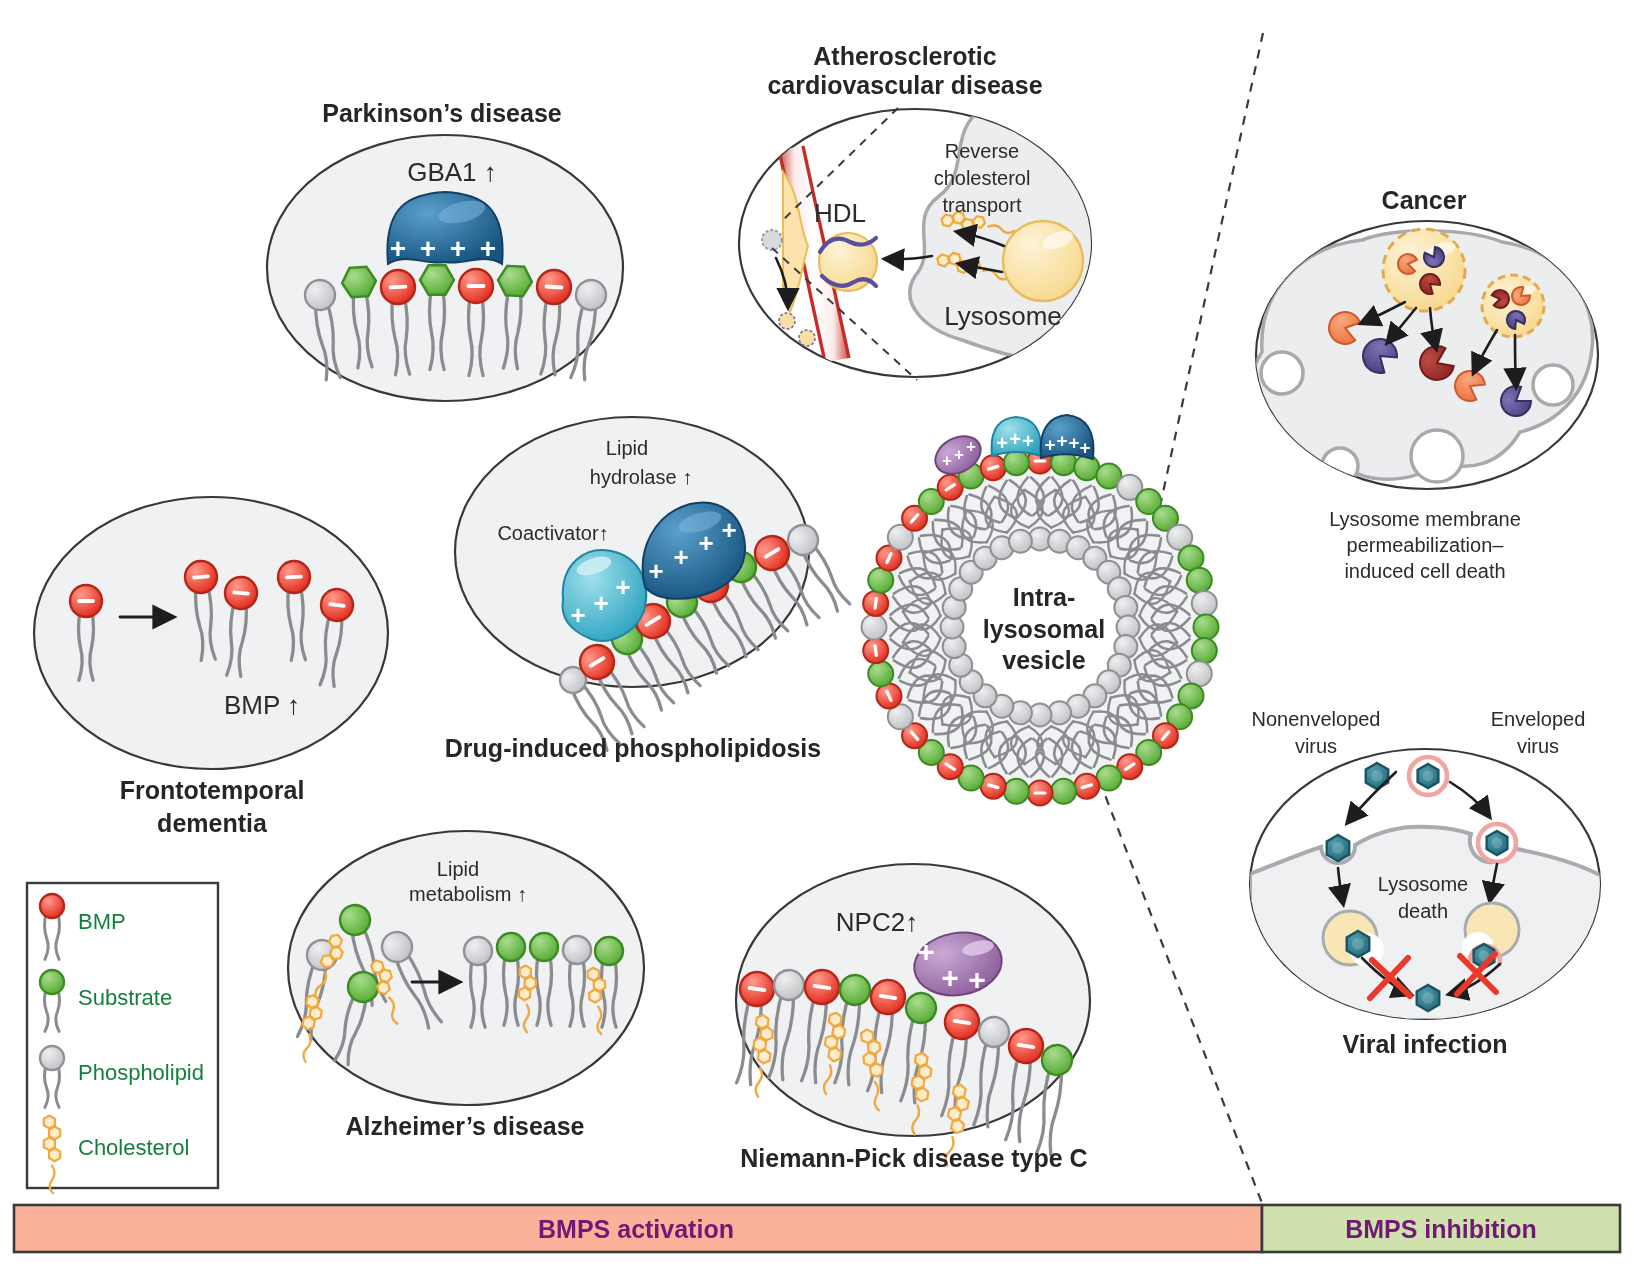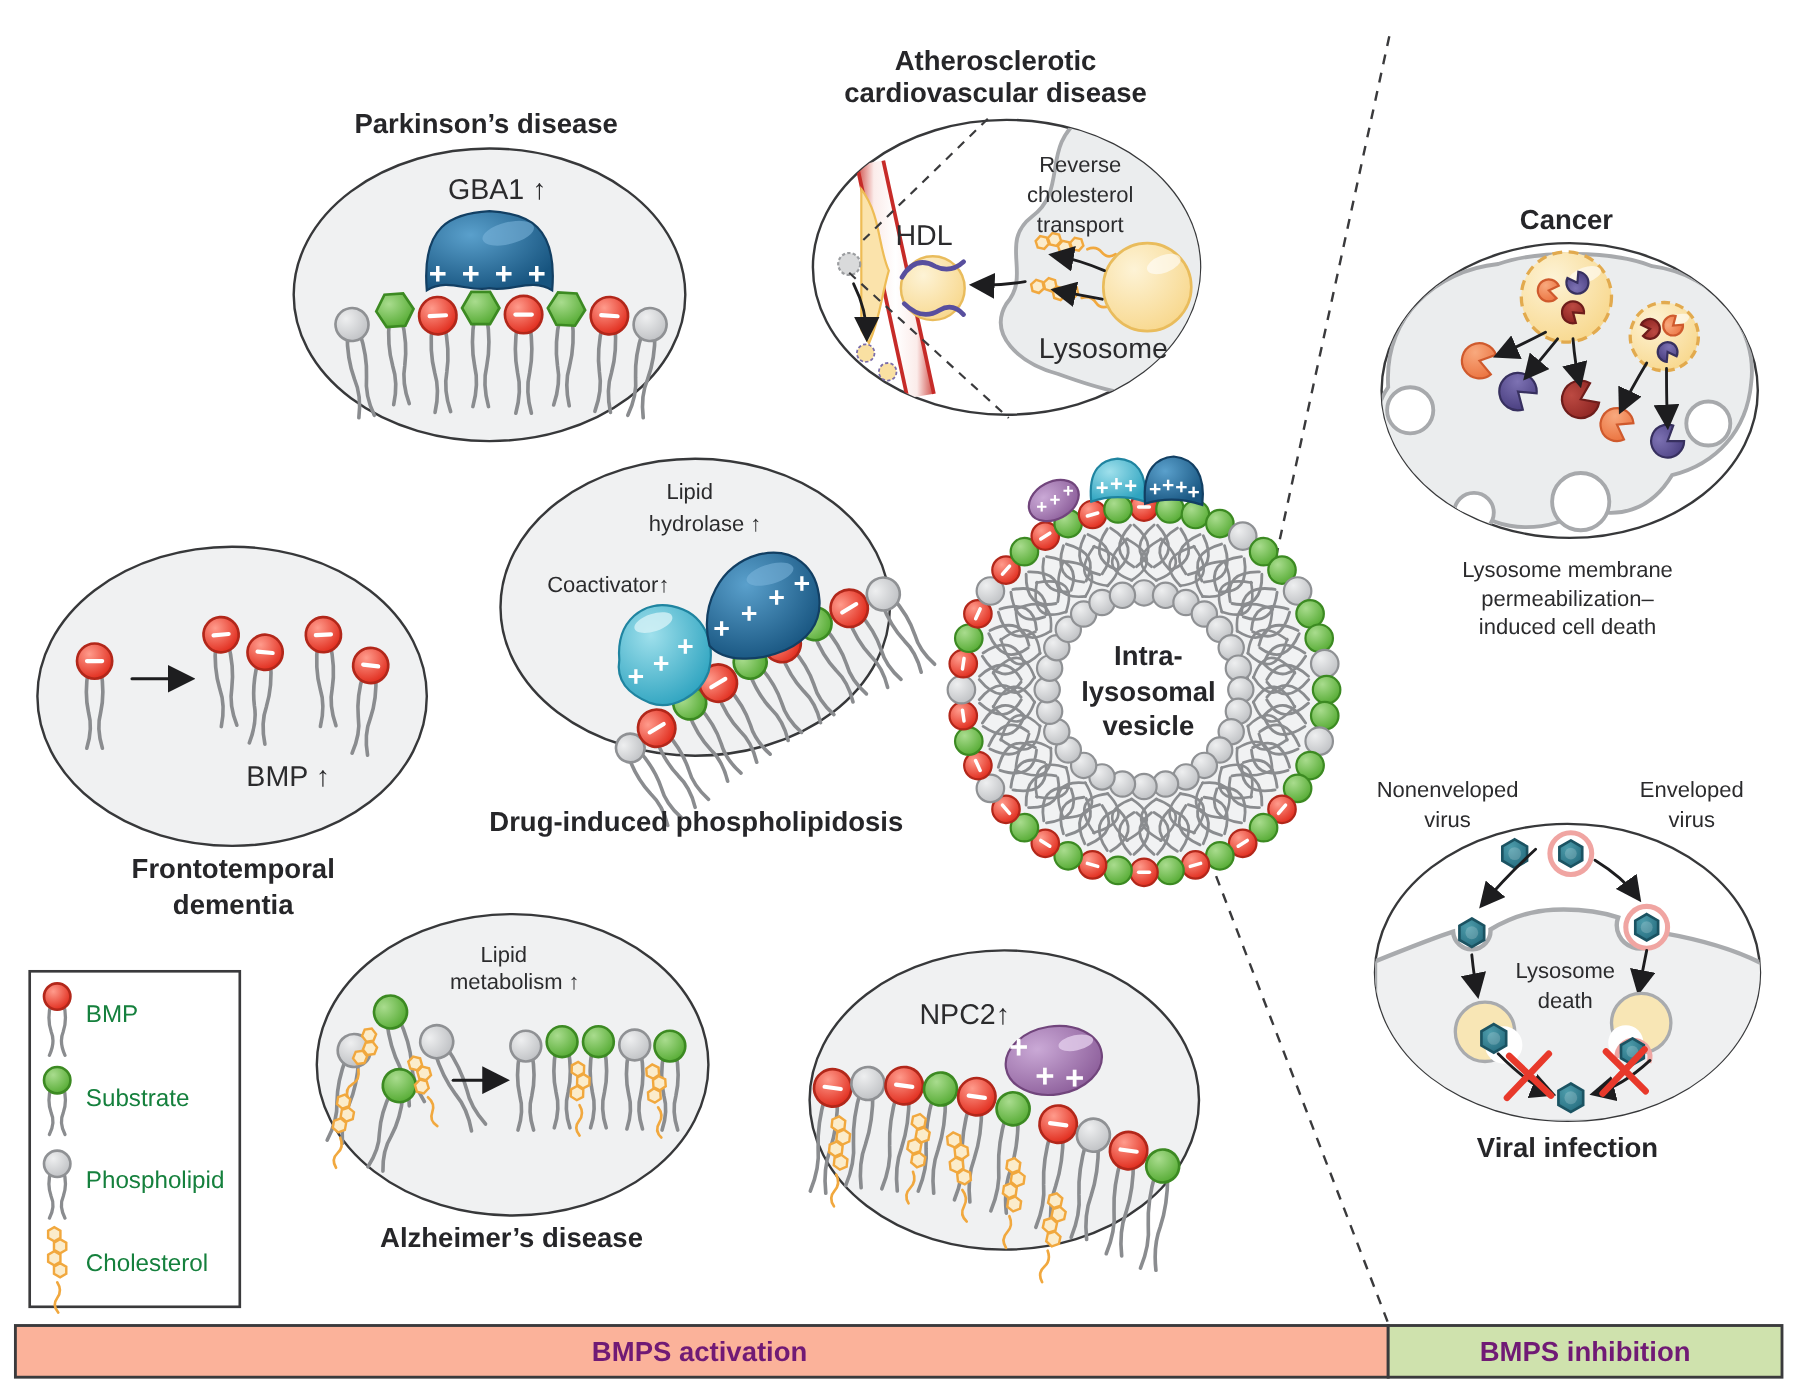--- a/index.html
+++ b/index.html
@@ -893,20 +893,21 @@
 
   <div class="lbl t" style="left:1044px;top:597px">Intra-</div>
   <div class="lbl t" style="left:1044px;top:629px">lysosomal</div>
   <div class="lbl t" style="left:1044px;top:660px">vesicle</div>
 
   <div class="lbl s" style="left:458px;top:869px">Lipid</div>
   <div class="lbl s" style="left:468px;top:894px">metabolism ↑</div>
   <div class="lbl t" style="left:465px;top:1126px">Alzheimer’s disease</div>
 
   <div class="lbl s2" style="left:877px;top:923px">NPC2↑</div>
+  <div class="lbl t" style="left:914px;top:1158px">Niemann-Pick disease type C</div>
 
   <div class="lbl s" style="left:1316px;top:719px">Nonenveloped</div>
   <div class="lbl s" style="left:1316px;top:746px">virus</div>
   <div class="lbl s" style="left:1538px;top:719px">Enveloped</div>
   <div class="lbl s" style="left:1538px;top:746px">virus</div>
   <div class="lbl s" style="left:1423px;top:884px">Lysosome</div>
   <div class="lbl s" style="left:1423px;top:911px">death</div>
   <div class="lbl t" style="left:1425px;top:1044px">Viral infection</div>
 
   <div class="leg" style="left:78px;top:922px">BMP</div>

